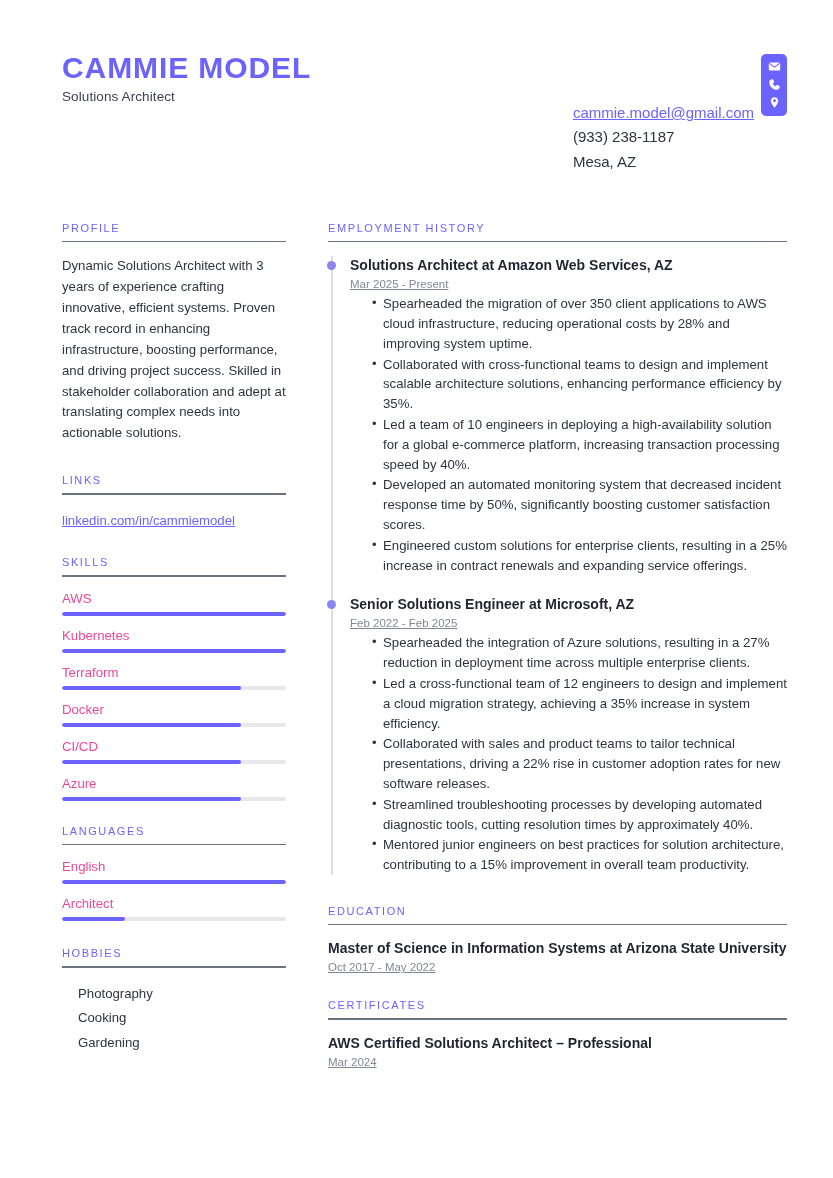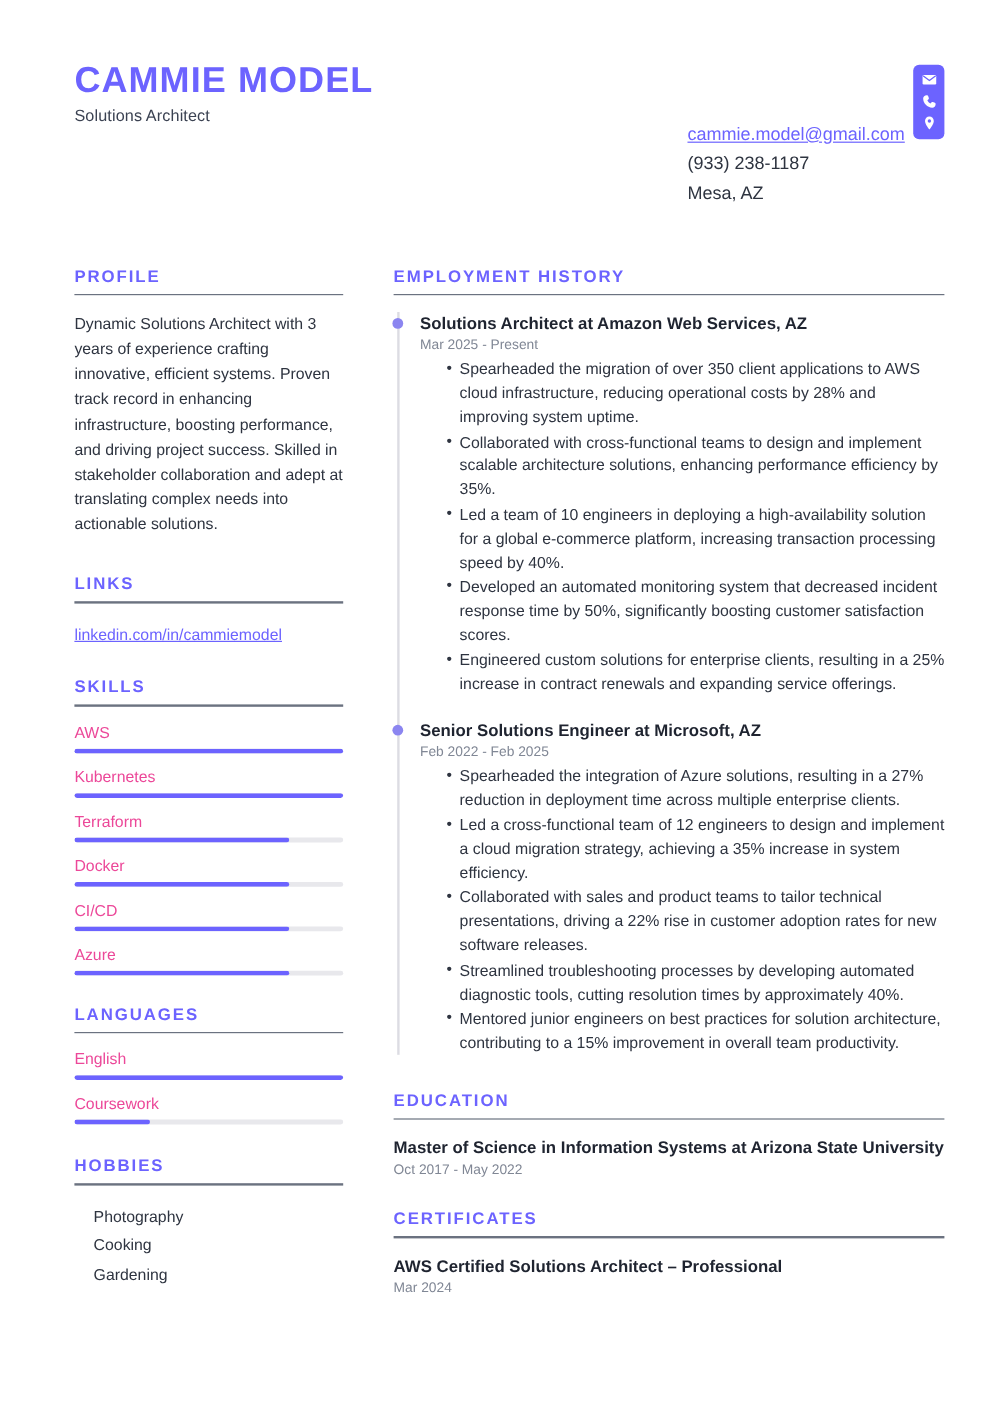--- a/index.html
+++ b/index.html
@@ -93,22 +93,22 @@
     padding-left: 16px;
   }
 
   .col-left  { width: 224px; flex: 0 0 224px; }
   .col-right { flex: 1 1 auto; min-width: 0; }
 
   
   .section { margin-bottom: 26px; }
 
   .section-title {
-    font-size: 14px;
-    font-weight: 700;
+    font-size: 11px;
+    font-weight: 400;
     letter-spacing: 1.6px;
     color: #6c63ff;
     text-transform: uppercase;
   }
 
   .section-rule {
     height: 1.5px;
     background: #6b7280;
     margin-top: 7px;
     margin-bottom: 14px;
@@ -191,20 +191,21 @@
     font-weight: 700;
     color: #1f2430;
     line-height: 1.35;
   }
 
   .entry-date {
     font-size: 11.5px;
     color: #808795;
     margin-top: 3px;
     margin-bottom: 4px;
+    text-decoration: underline;
   }
 
   .bullets { list-style: none; padding-left: 22px; }
 
   .bullets li {
     position: relative;
     font-size: 13.2px;
     line-height: 1.5;
     color: #2e3440;
     margin-bottom: 1px;
@@ -341,21 +342,21 @@
         <div class="section-title">LANGUAGES</div>
         <div class="section-rule"></div>
         <div>
           <div class="bar-item">
             <div class="bar-label">English</div>
             <div class="bar-track">
               <div class="bar-fill" style="width: 100%;"></div>
             </div>
           </div>
           <div class="bar-item">
-            <div class="bar-label">Coursework</div>
+            <div class="bar-label">Architect</div>
             <div class="bar-track">
               <div class="bar-fill" style="width: 28%;"></div>
             </div>
           </div>
         </div>
       </div>
 
       <div class="section section-hobbies">
         <div class="section-title">HOBBIES</div>
         <div class="section-rule"></div>

